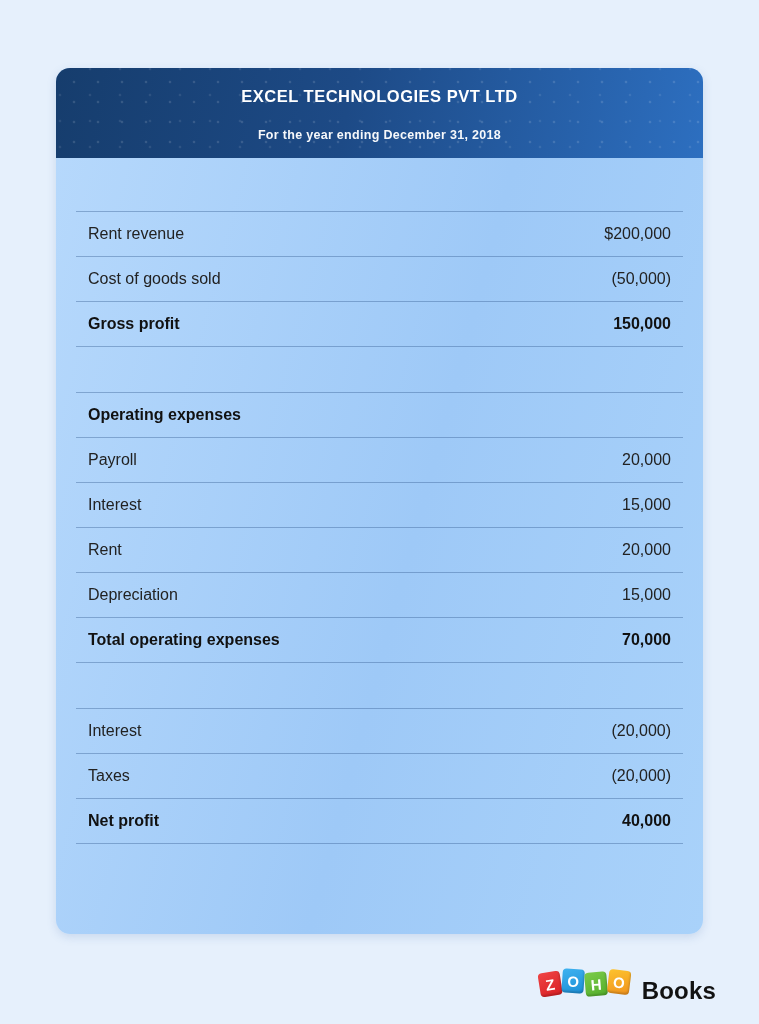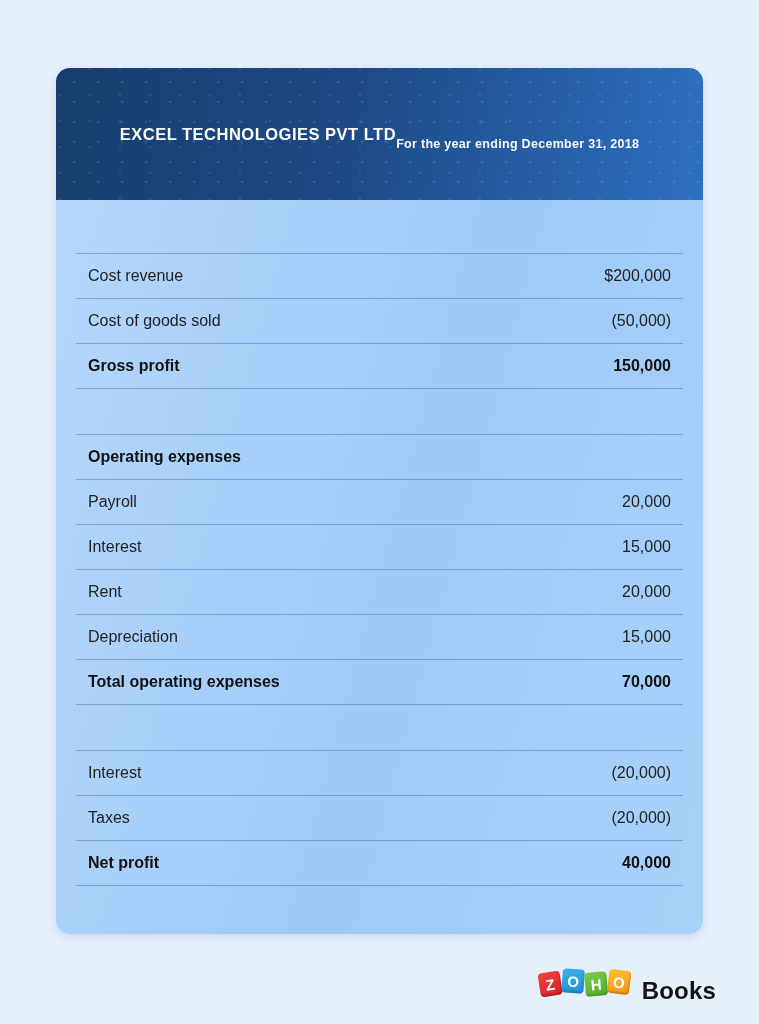--- a/index.html
+++ b/index.html
@@ -16,23 +16,23 @@
     position:absolute;
     left:56px; top:68px;
     width:647px; height:866px;
     border-radius:14px;
     overflow:hidden;
     background:linear-gradient(105deg,#b7d9fc 0%,#9ec9f7 55%,#a9d2fa 100%);
     box-shadow:0 3px 10px rgba(80,120,180,0.20);
   }
 
   .card-header {
-    height:132px;
+    height:90px;
     display:flex;
-    flex-direction:row;
+    flex-direction:column;
     align-items:center;
     justify-content:center;
     color:#ffffff;
     background-image:
       radial-gradient(circle, rgba(255,255,255,0.13) 1px, rgba(255,255,255,0) 1.7px),
       radial-gradient(circle, rgba(255,255,255,0.09) 1px, rgba(255,255,255,0) 1.7px),
       linear-gradient(100deg,#163d6d 0%,#1d4a86 45%,#2d6fc0 100%);
     background-size:24px 20px, 30px 26px, 100% 100%;
     background-position:6px 4px, 19px 14px, 0 0;
   }
@@ -107,21 +107,21 @@
 
   <div class="card-header">
     <div class="hdr-line">EXCEL TECHNOLOGIES PVT LTD</div>
     <div class="hdr-period">For the year ending December 31, 2018</div>
   </div>
 
   <div class="card-body">
 
     <div class="section">
       <div class="row">
-        <span class="lbl">Cost revenue</span>
+        <span class="lbl">Rent revenue</span>
         <span class="val">$200,000</span>
       </div>
       <div class="row">
         <span class="lbl">Cost of goods sold</span>
         <span class="val">(50,000)</span>
       </div>
       <div class="row bold">
         <span class="lbl">Gross profit</span>
         <span class="val">150,000</span>
       </div>

